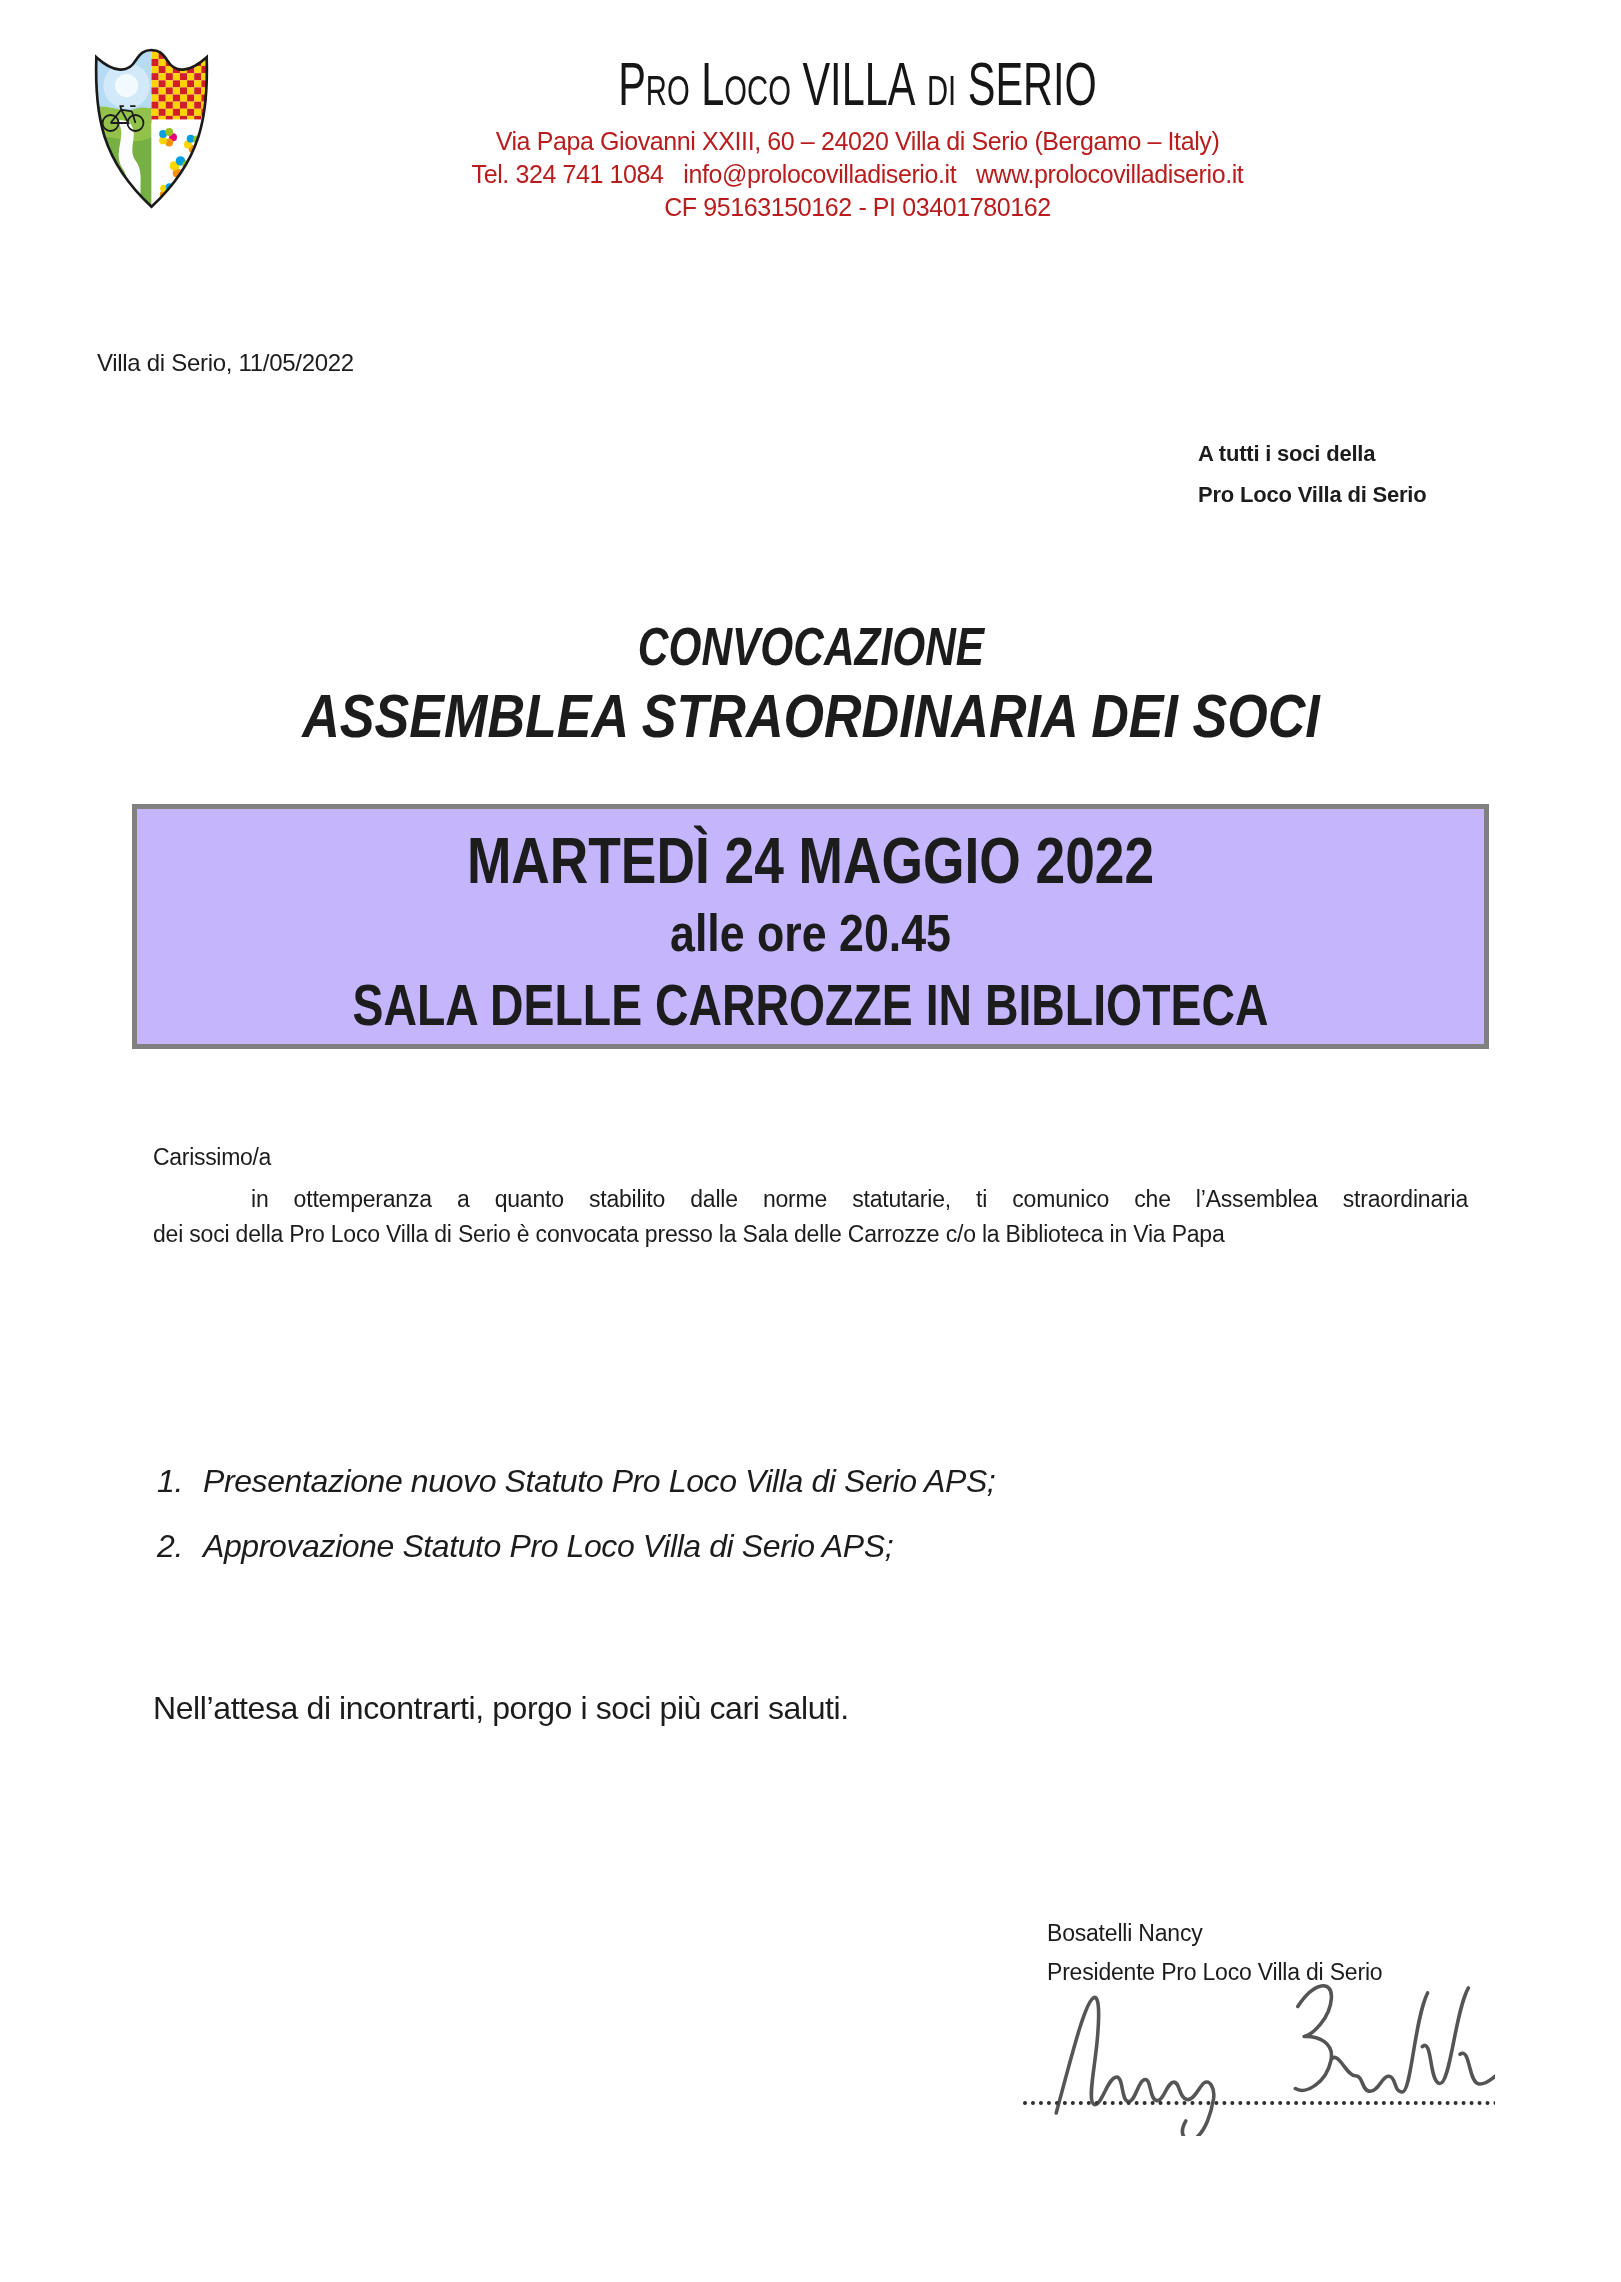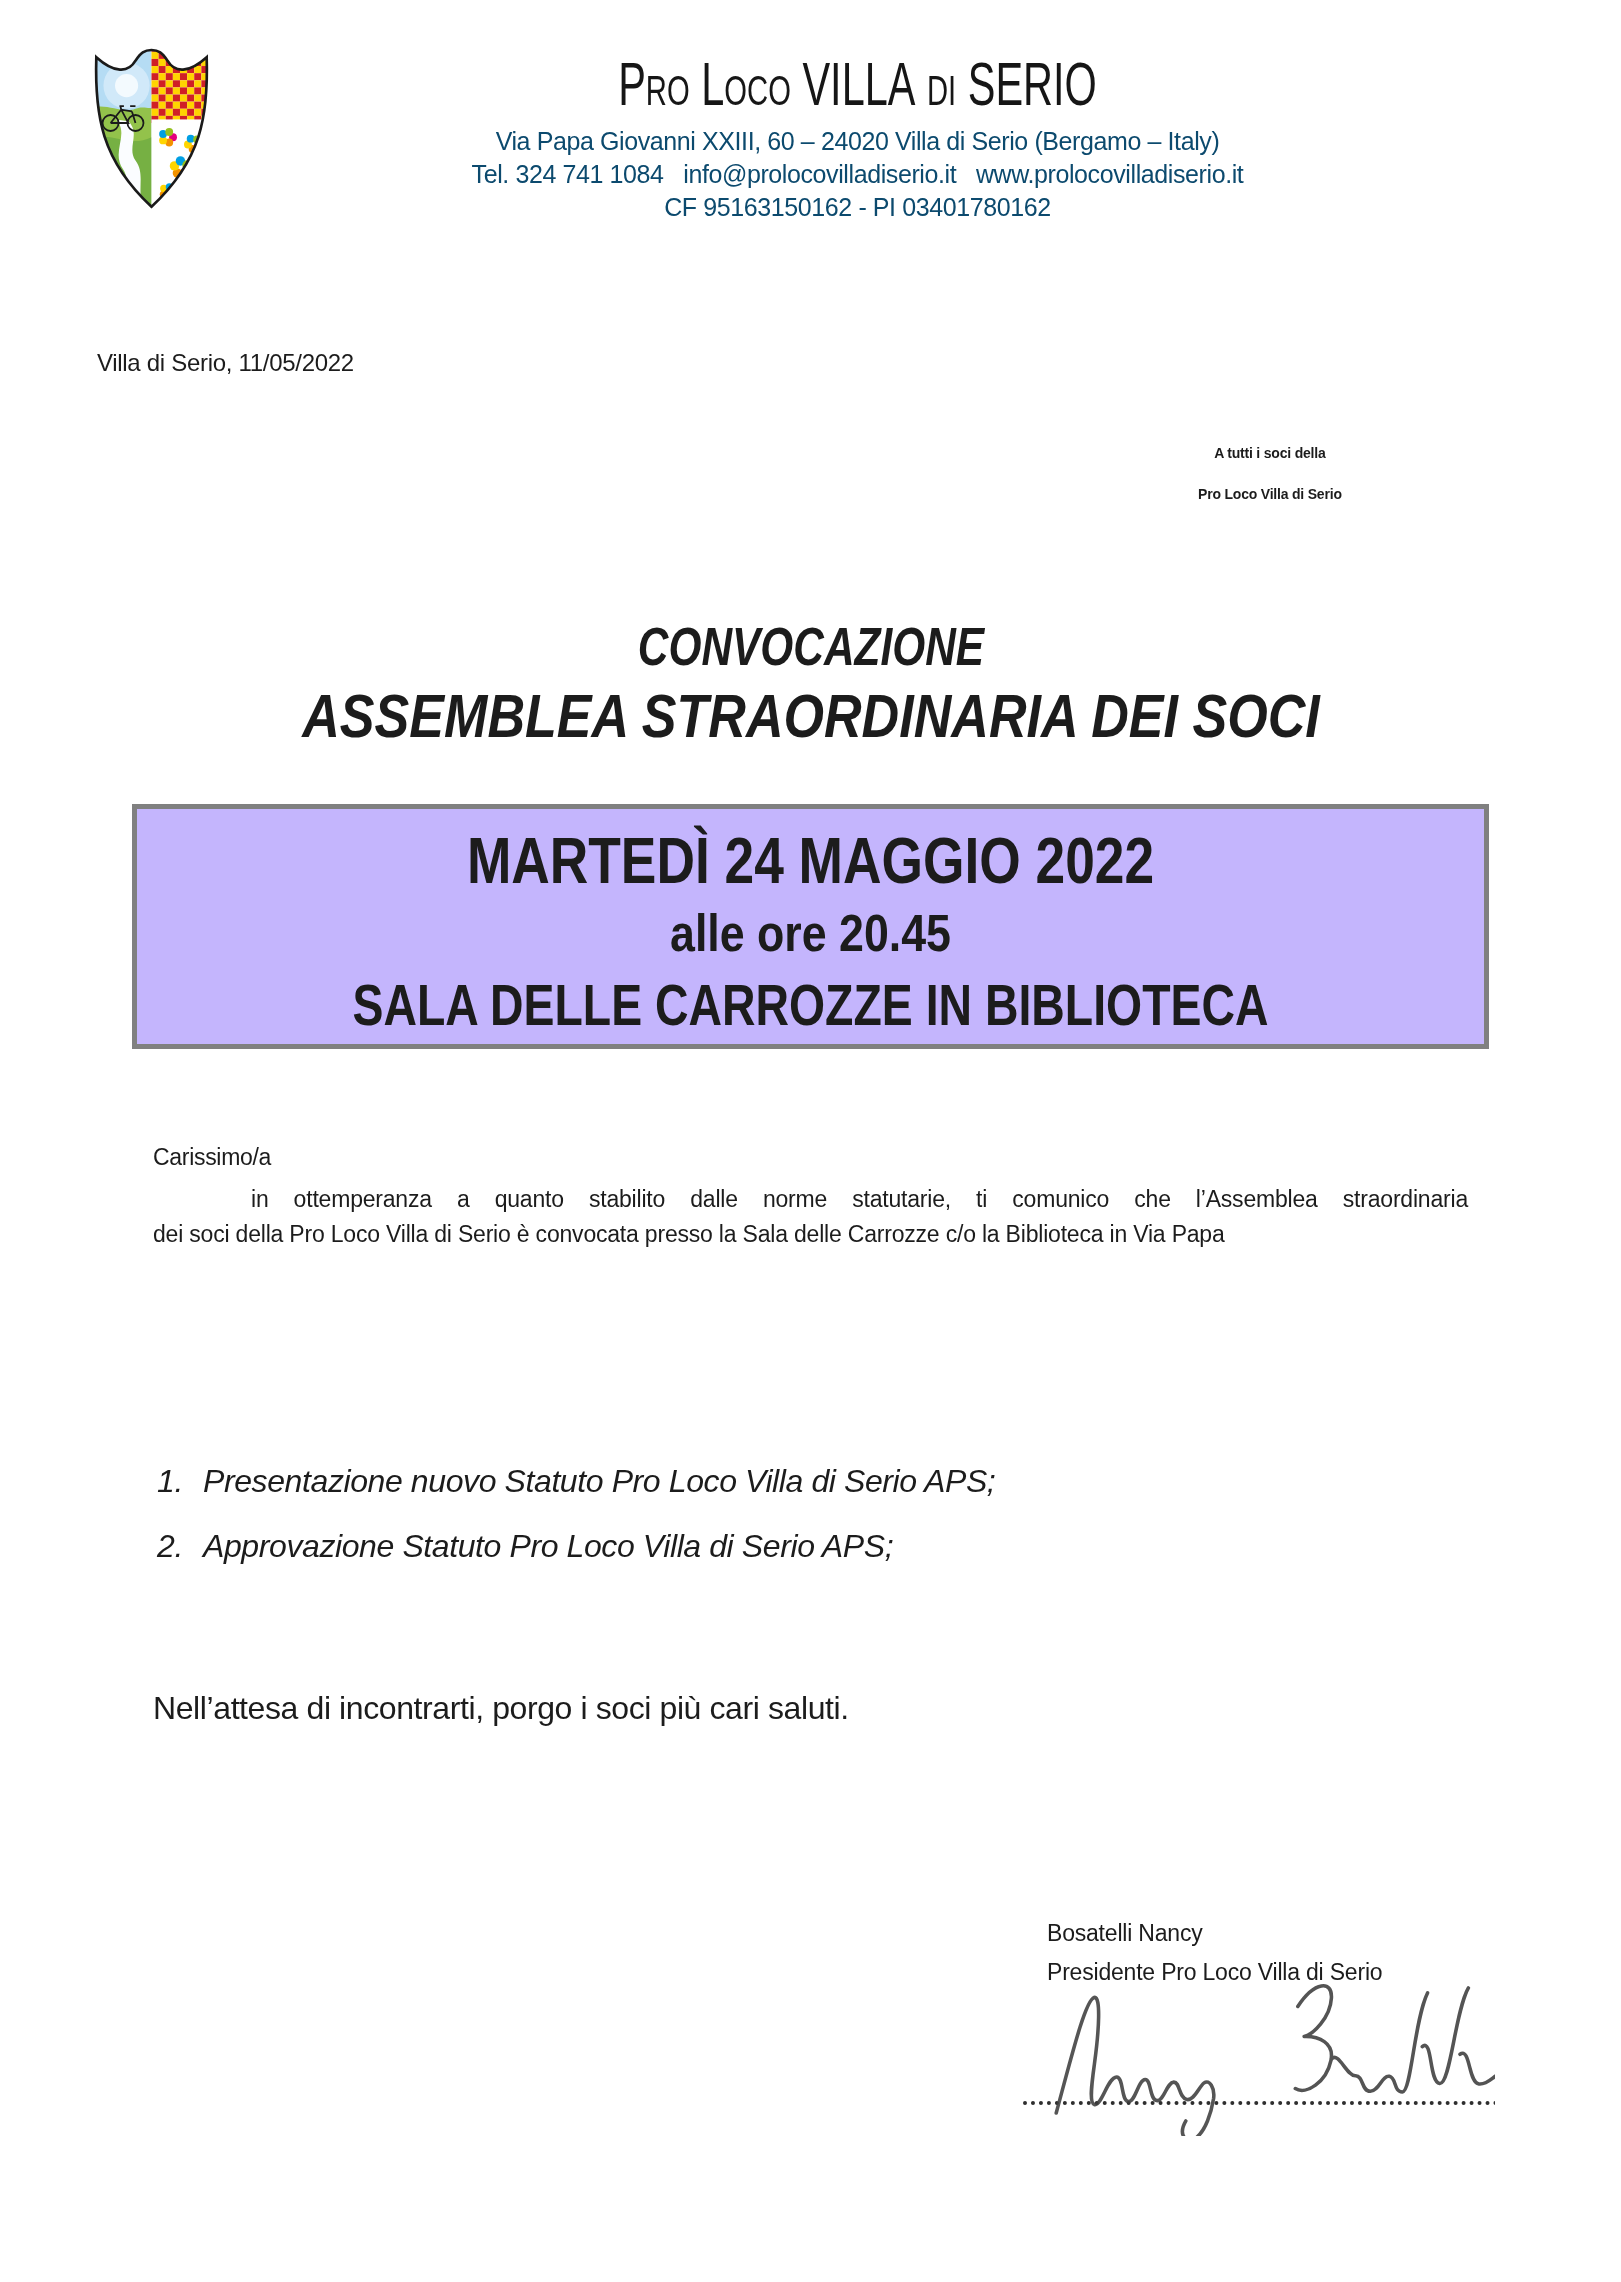--- a/index.html
+++ b/index.html
@@ -13,26 +13,26 @@
   }
   .abs{position:absolute;}
 
   
   .header-text{left:94px;top:52px;width:1527px;text-align:center;}
   .org-title{
     font-size:61px;line-height:1.05;font-weight:normal;color:#161616;
     transform:scaleX(0.68);transform-origin:50% 50%;white-space:nowrap;
   }
   .org-title .sc{font-variant:small-caps;}
-  .addr{margin-top:9px;font-size:25px;line-height:33px;letter-spacing:-0.4px;color:#0c4a6e;}
+  .addr{margin-top:9px;font-size:25px;line-height:33px;letter-spacing:-0.4px;color:#b91c1c;}
   .addr div{white-space:pre;}
 
   
   .dateline{left:97px;top:349px;font-size:24px;letter-spacing:-0.3px;}
-  .recipient{left:1198px;top:433px;font-size:14px;font-weight:bold;line-height:41px;letter-spacing:-0.2px;text-align:center;}
+  .recipient{left:1198px;top:433px;font-size:22px;font-weight:bold;line-height:41px;letter-spacing:-0.2px;}
 
   
   .headings{left:9px;top:618px;width:1604px;text-align:center;}
   .h-convocazione{
     font-size:53px;font-weight:bold;font-style:italic;line-height:1.1;
     transform:scaleX(0.80);transform-origin:50% 50%;white-space:nowrap;
   }
   .h-assemblea{
     margin-top:5.3px;font-size:62px;font-weight:bold;font-style:italic;line-height:1.1;
     transform:scaleX(0.84);transform-origin:50% 50%;white-space:nowrap;

